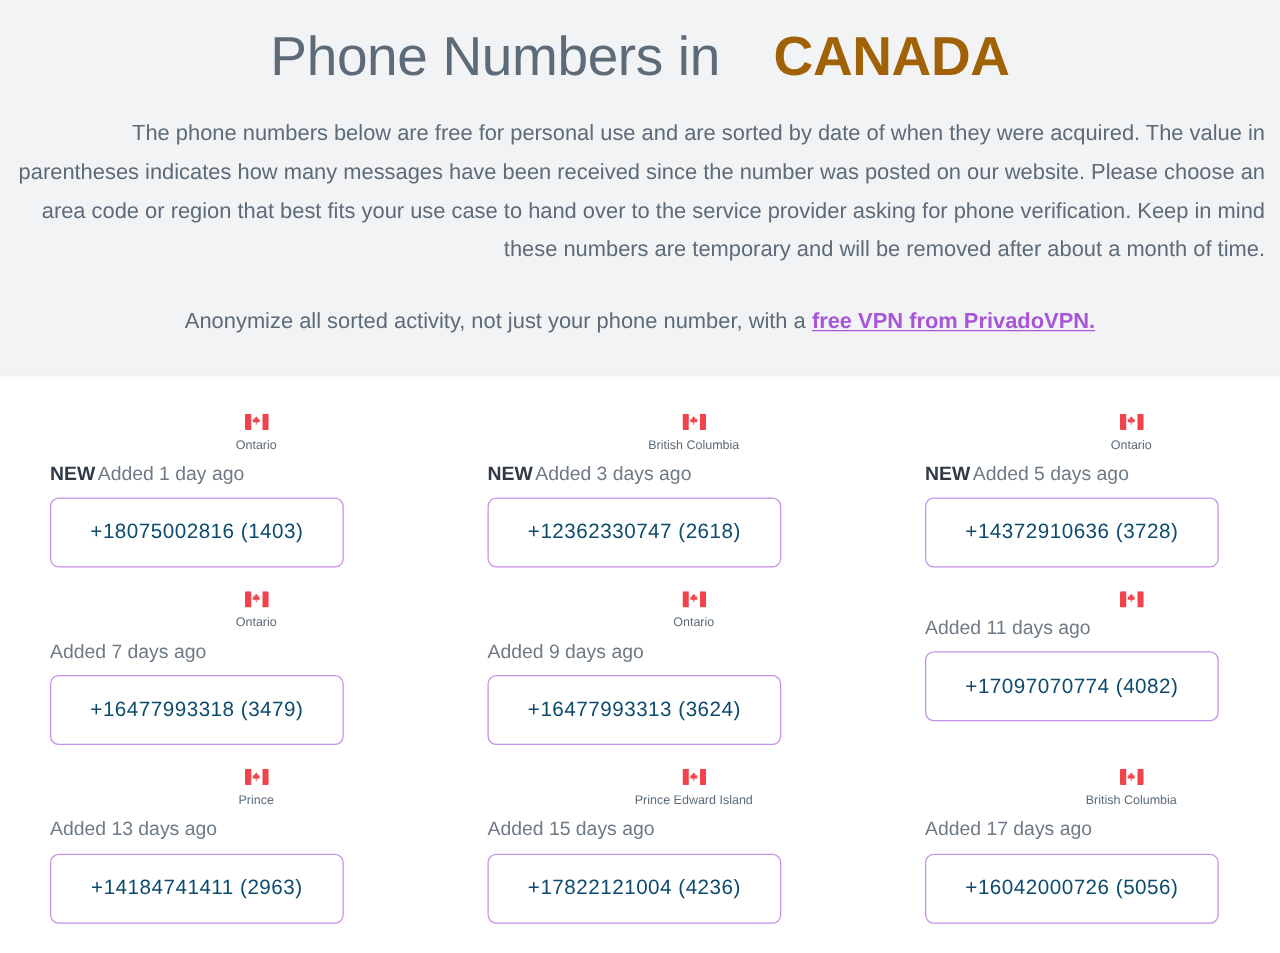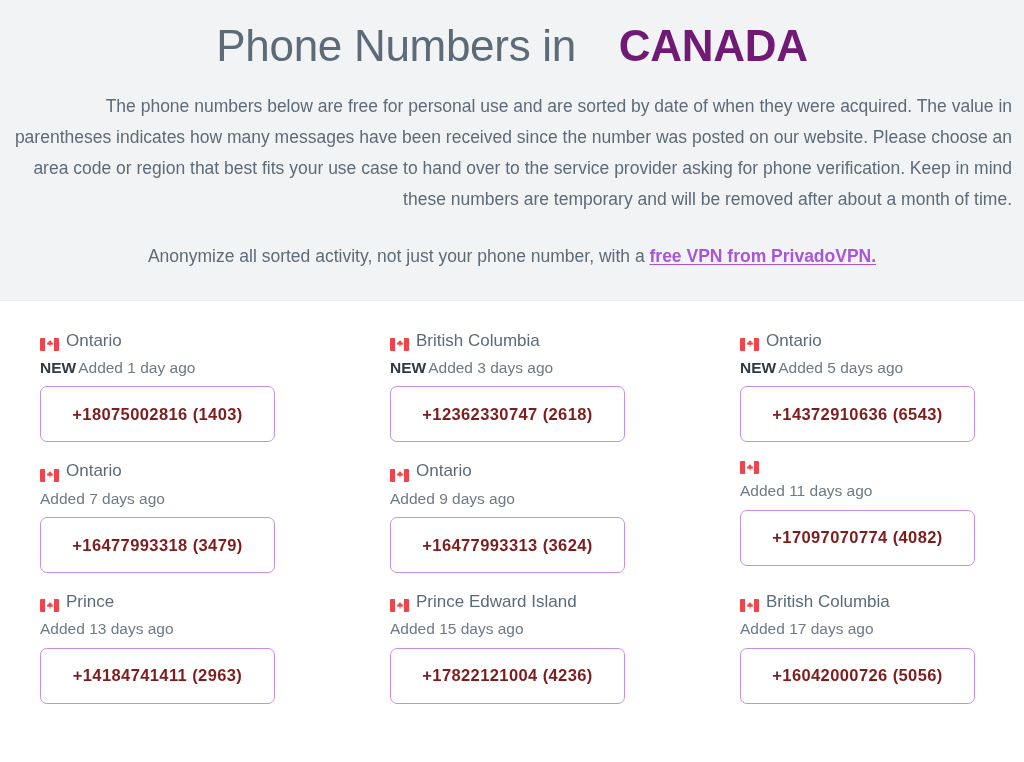--- a/index.html
+++ b/index.html
@@ -26,21 +26,21 @@
     margin: 0;
     text-align: center;
     font-size: 44px;
     line-height: 1.25;
     font-weight: 400;
     color: #5d6b78;
     letter-spacing: -0.3px;
   }
   .page-title .country {
     font-weight: 700;
-    color: #701a75;
+    color: #a16207;
     margin-left: 31px;
   }
   .intro {
     margin: 18px auto 0 auto;
     max-width: 1000px;
     text-align: right;
     font-size: 17.5px;
     line-height: 1.78;
     color: #5d6b78;
     font-weight: 400;
@@ -66,26 +66,27 @@
     grid-template-columns: repeat(3, 350px);
     justify-content: start;
     padding: 30px 0 0 40px;
     row-gap: 19px;
   }
   .number-card {
     width: 330px;
   }
   .card-region {
     display: flex;
-    align-items: flex-end;
+    align-items: center;
     gap: 7px;
-    font-size: 17px;
+    font-size: 10px;
     color: #5d6b78;
     line-height: 1.2;
     margin-bottom: 7px;
+    flex-direction: column;
   }
   .flag-icon {
     display: inline-block;
     width: 19px;
     height: 13px;
     flex: 0 0 auto;
     position: relative;
     background: #ffffff;
     border-radius: 1px;
     overflow: hidden;
@@ -123,23 +124,23 @@
 
   .number-button {
     display: flex;
     align-items: center;
     justify-content: center;
     width: 235px;
     height: 56px;
     border: 1.6px solid #c78fe8;
     border-radius: 7px;
     background: #ffffff;
-    color: #7f1d1d;
+    color: #0c4a6e;
     font-size: 16.5px;
-    font-weight: 700;
+    font-weight: 400;
     letter-spacing: 0.4px;
     font-family: "Liberation Sans", sans-serif;
     cursor: pointer;
     padding: 0;
   }
 </style>
 </head>
 <body>
 
 <div class="header-band">
@@ -186,21 +187,21 @@
         <span class="flag-icon">
           <span class="bar-left"></span>
           <span class="bar-right"></span>
           <svg class="leaf" viewBox="0 0 24 30" xmlns="http://www.w3.org/2000/svg" aria-hidden="true">
             <path fill="#f0444d" d="M12 0.8 L14.3 5.6 L17.1 4.3 L15.9 9.8 L21.4 8.1 L19.9 11.3 L23.4 13.6 L20.6 15.2 L21.6 18.1 L16.2 17.1 L15.8 19.9 L12.9 17.0 L13.6 24.6 L12 23.9 L10.4 24.6 L11.1 17.0 L8.2 19.9 L7.8 17.1 L2.4 18.1 L3.4 15.2 L0.6 13.6 L4.1 11.3 L2.6 8.1 L8.1 9.8 L6.9 4.3 L9.7 5.6 Z"></path>
           </svg>
         </span>
         <span>Ontario</span>
       </div>
       <div class="card-meta"><span class="badge-new">NEW</span><span>Added 5 days ago</span></div>
-      <button class="number-button">+14372910636 (6543)</button>
+      <button class="number-button">+14372910636 (3728)</button>
     </div>
     <div class="number-card">
       <div class="card-region">
         <span class="flag-icon">
           <span class="bar-left"></span>
           <span class="bar-right"></span>
           <svg class="leaf" viewBox="0 0 24 30" xmlns="http://www.w3.org/2000/svg" aria-hidden="true">
             <path fill="#f0444d" d="M12 0.8 L14.3 5.6 L17.1 4.3 L15.9 9.8 L21.4 8.1 L19.9 11.3 L23.4 13.6 L20.6 15.2 L21.6 18.1 L16.2 17.1 L15.8 19.9 L12.9 17.0 L13.6 24.6 L12 23.9 L10.4 24.6 L11.1 17.0 L8.2 19.9 L7.8 17.1 L2.4 18.1 L3.4 15.2 L0.6 13.6 L4.1 11.3 L2.6 8.1 L8.1 9.8 L6.9 4.3 L9.7 5.6 Z"></path>
           </svg>
         </span>

